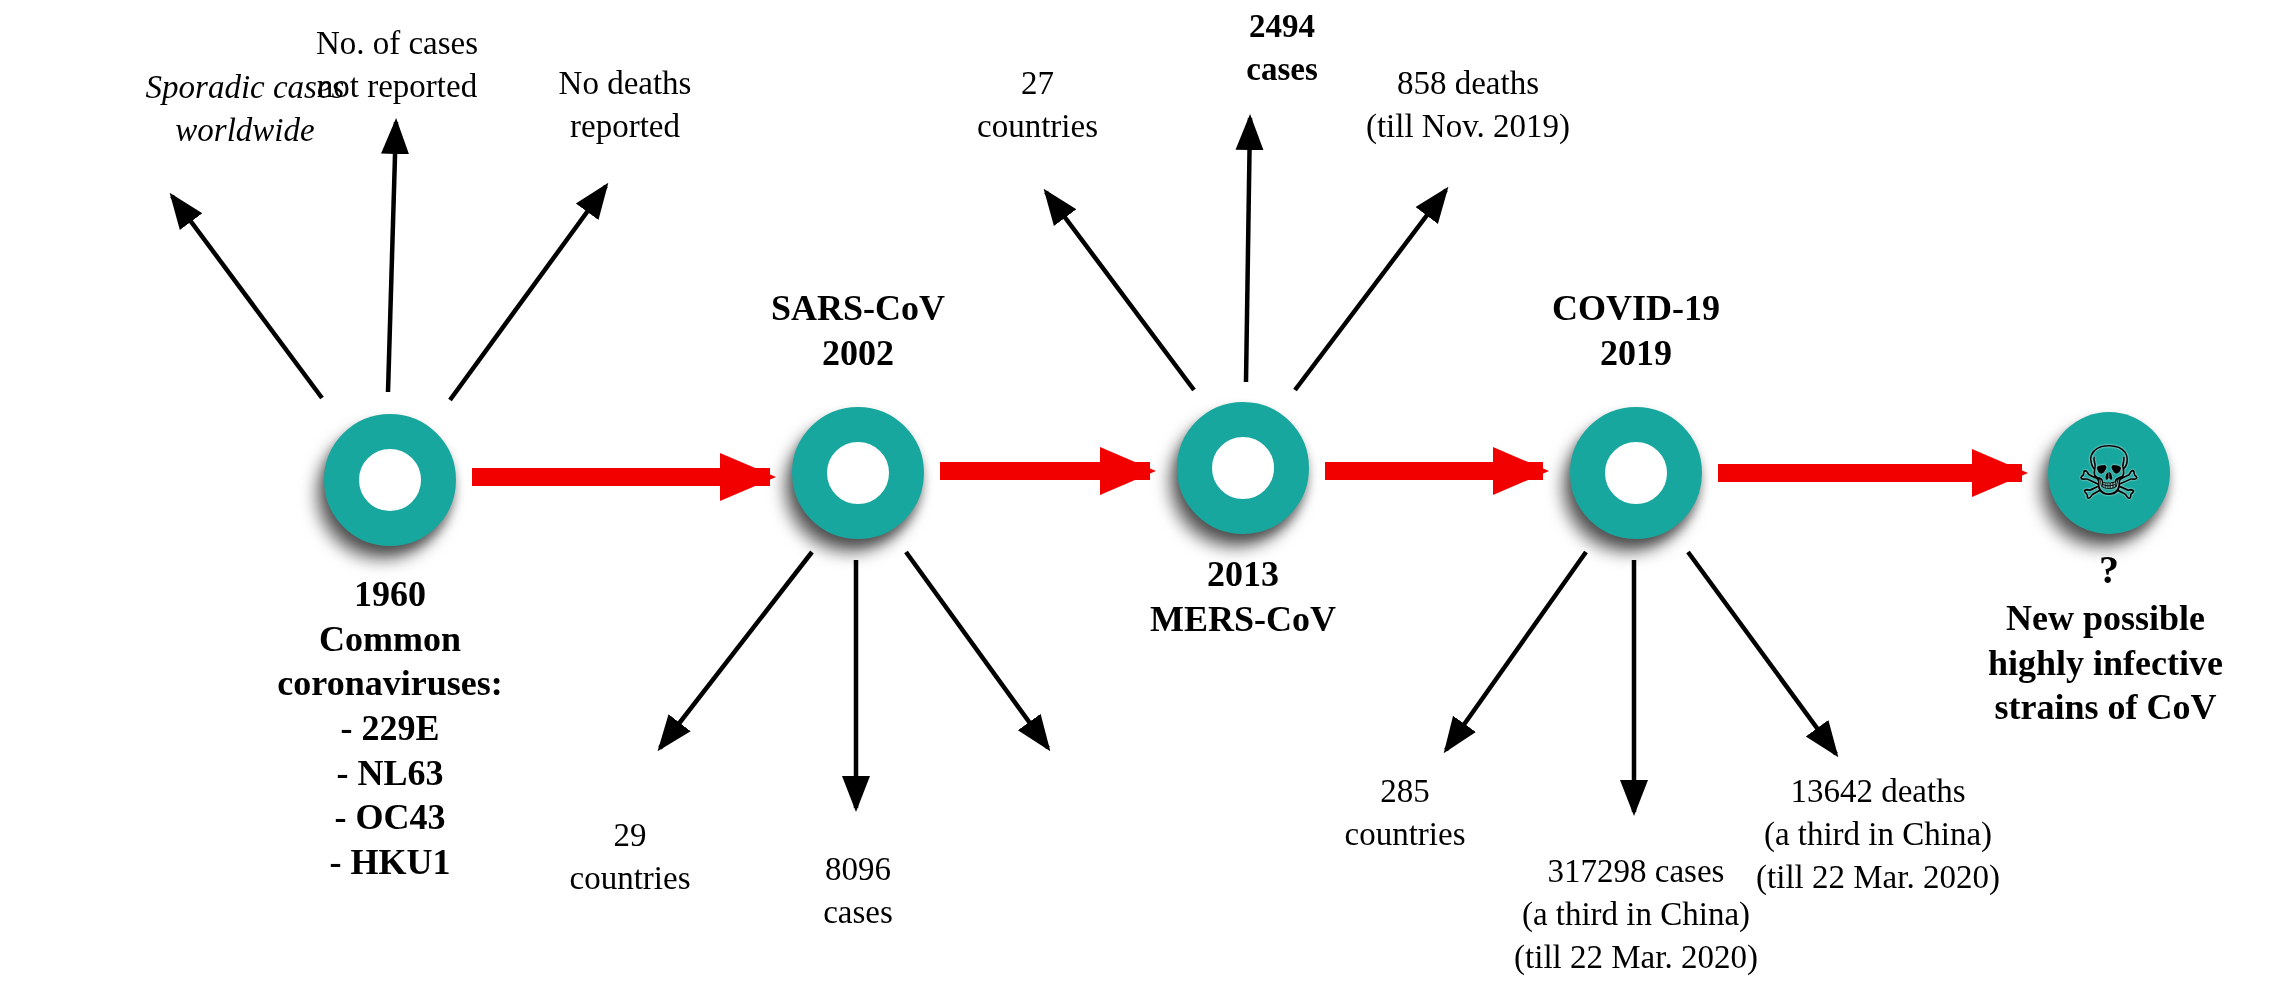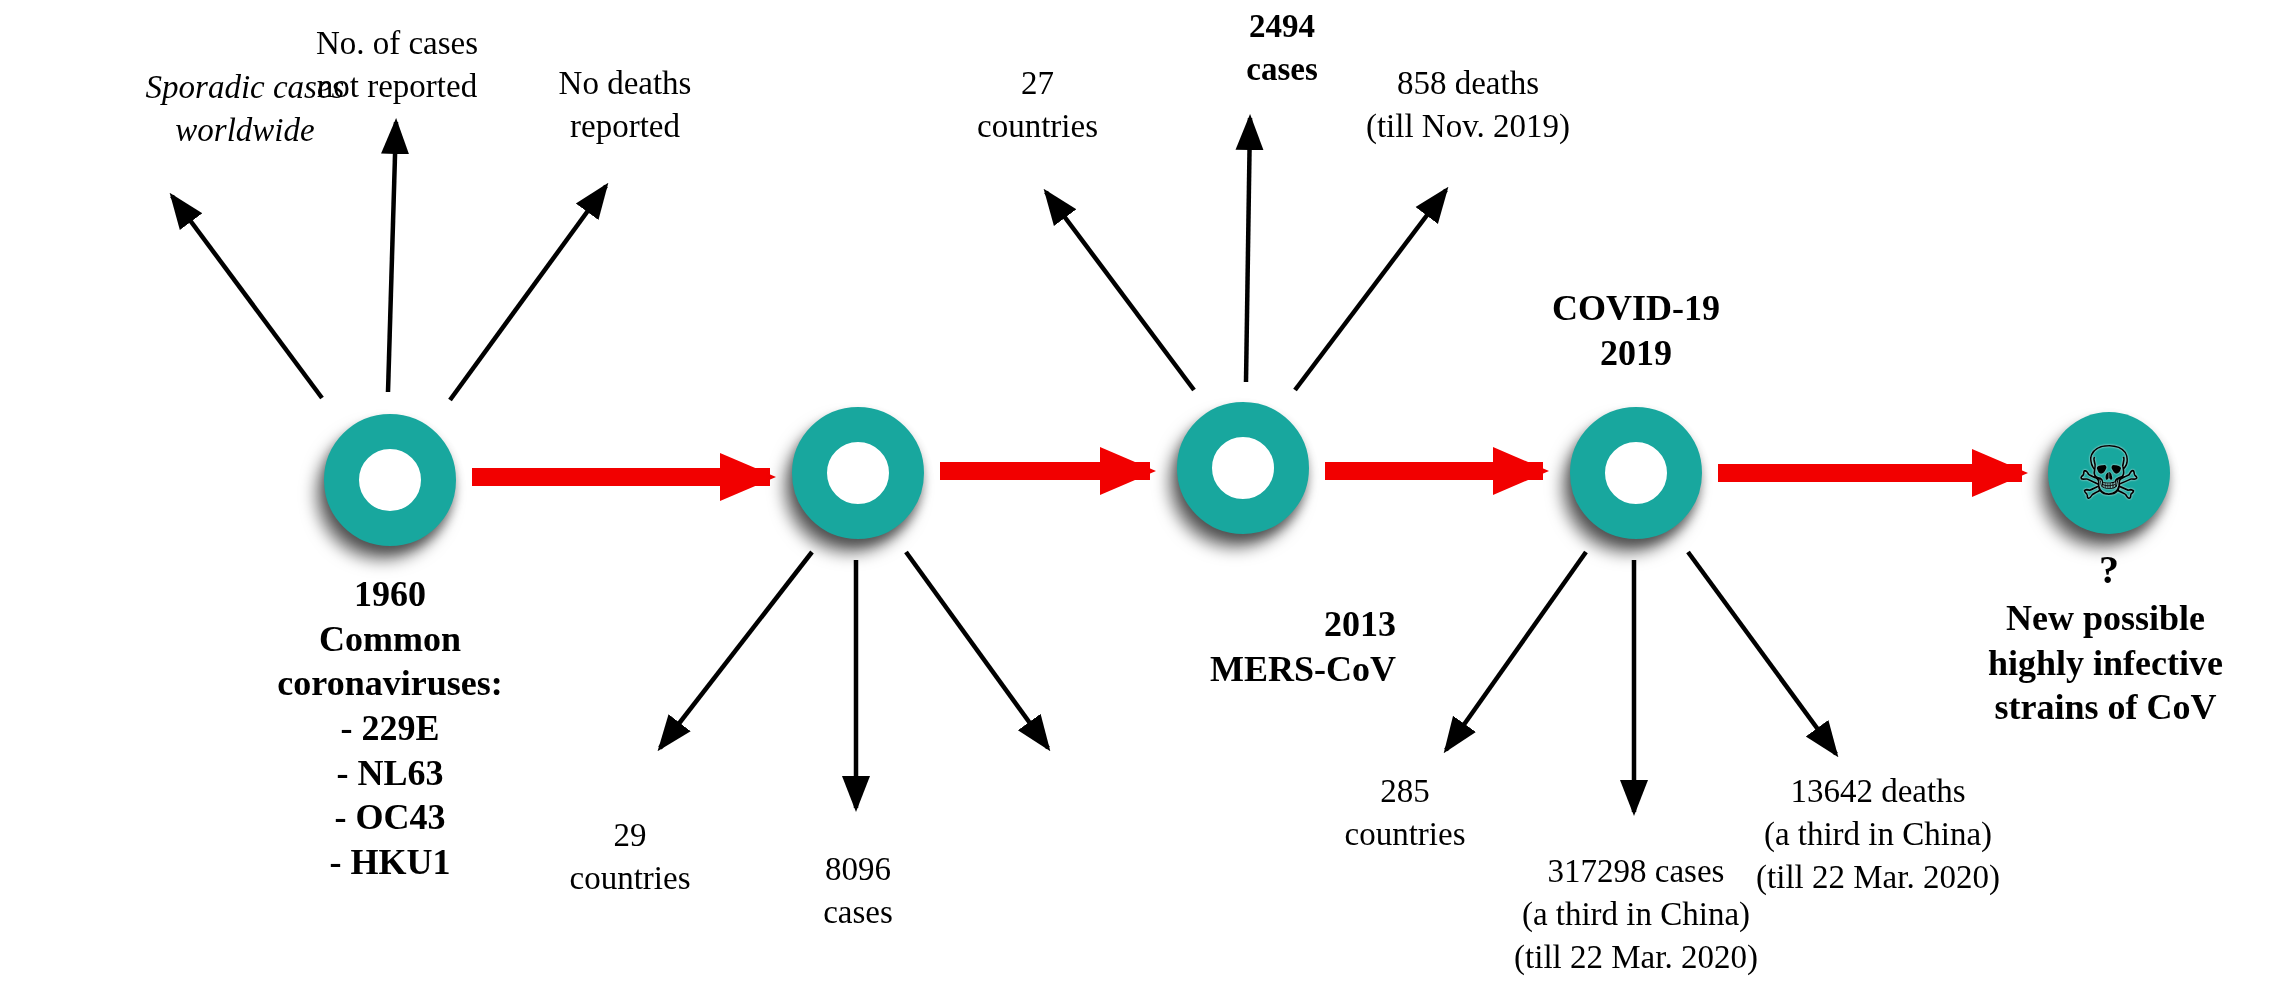--- a/index.html
+++ b/index.html
@@ -106,26 +106,28 @@
   <div class="txt callout" style="left:262px; top:22px;  width:270px;">No. of cases
 not reported</div>
   <div class="txt node-title" style="left:240px; top:572px; width:300px;">1960
 Common
 coronaviruses:
 - 229E
 - NL63
 - OC43
 - HKU1</div>
 
+  <div class="txt node-title" style="left:720px; top:286px; width:276px;">SARS-CoV
+2002</div>
   <div class="txt callout" style="left:490px; top:770px; width:280px;margin-top:44px;">29
 countries</div>
   <div class="txt callout" style="left:730px; top:848px; width:256px;">8096
 cases</div>
 
-  <div class="txt node-title" style="left:1090px; top:602px; width:306px;text-align:right;">2013
+  <div class="txt node-title" style="left:1090px; top:552px; width:306px;">2013
 MERS-CoV</div>
   <div class="txt callout" style="left:900px;  top:62px; width:275px;">27
 countries</div>
   <div class="txt callout" style="left:1152px; top:5px;  width:260px;font-weight:bold;">2494
 cases</div>
   <div class="txt callout" style="left:1308px; top:62px; width:320px;">858 deaths
 (till Nov. 2019)</div>
 
   <div class="txt node-title" style="left:1500px; top:286px; width:272px;">COVID-19
 2019</div>

